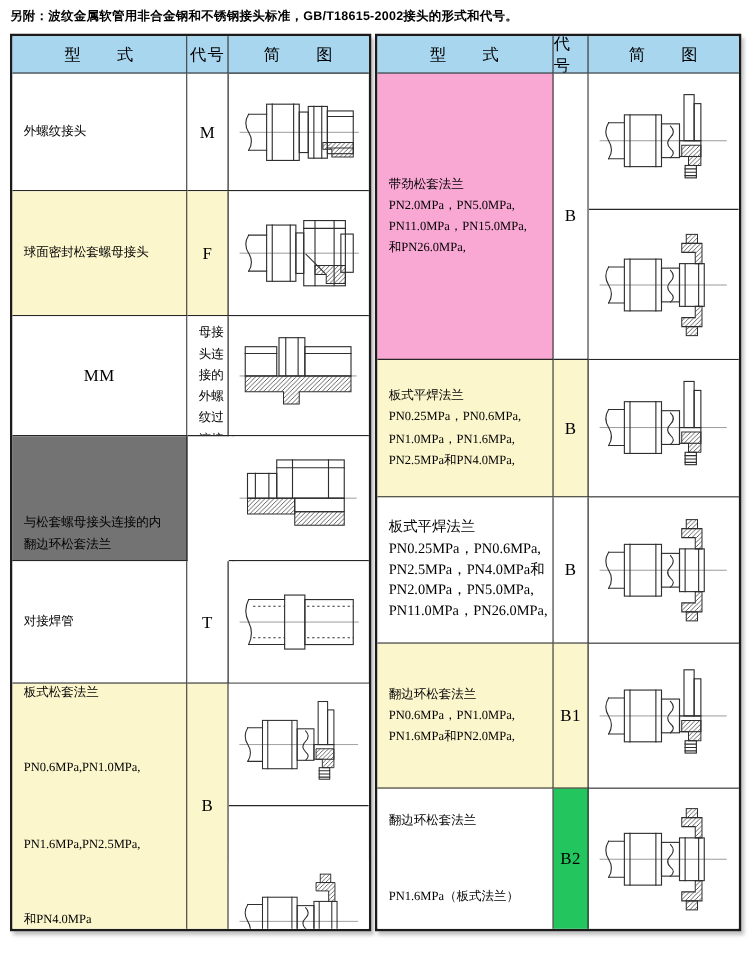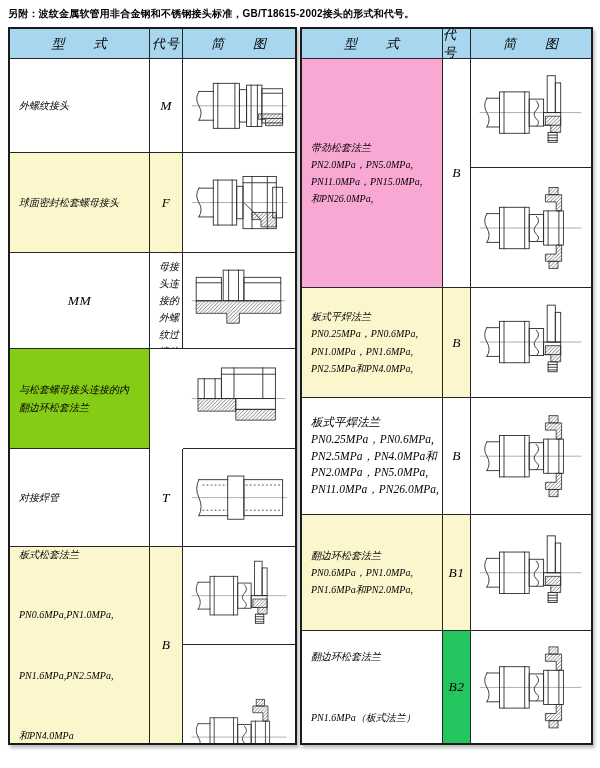--- a/index.html
+++ b/index.html
@@ -10,21 +10,20 @@
   }
   .title{
     font-family:"Liberation Sans","DejaVu Sans",sans-serif;
     font-weight:bold;font-size:10px;line-height:1.4;
     padding:7px 6px 0 8px;letter-spacing:.2px;
   }
   .tables{display:flex;margin:6px 0 0 8px;gap:3px;align-items:flex-start;}
   .tbl{
     display:grid;background:#fff;border:2px solid #1b1b1b;
     box-shadow:2px 3px 3px rgba(140,140,140,.55);
-    font-style:italic;
   }
   .cell{
     border-right:1px solid #262626;border-bottom:1px solid #262626;
     box-sizing:border-box;overflow:hidden;background:#fff;
   }
   .cell.noR{border-right:none;}
   .cell.noB{border-bottom:none;gap:43px;}
   .hdr{
     display:flex;align-items:center;justify-content:center;
     font-size:13px;letter-spacing:1px;
@@ -135,21 +134,21 @@
             <line x1="8" y1="26" x2="36" y2="26" stroke="#2e2e2e" stroke-width="1" fill="none" stroke-linecap="square"></line>
             <rect x="38" y="12" width="23" height="34" stroke="#2e2e2e" stroke-width="1" fill="none" stroke-linecap="square"></rect>
             <line x1="44" y1="12" x2="44" y2="46" stroke="#2e2e2e" stroke-width="1" fill="none" stroke-linecap="square"></line>
             <line x1="55" y1="12" x2="55" y2="46" stroke="#2e2e2e" stroke-width="1" fill="none" stroke-linecap="square"></line>
             <rect x="61" y="20" width="41" height="26" stroke="#2e2e2e" stroke-width="1" fill="none" stroke-linecap="square"></rect>
             <line x1="61" y1="26" x2="102" y2="26" stroke="#2e2e2e" stroke-width="1" fill="none" stroke-linecap="square"></line>
             <polygon points="8,46 102,46 102,60 56,60 56,71 42,71 42,60 8,60" fill="url(#hx3)" stroke="#2e2e2e" stroke-width="0.9"></polygon>
           </svg>
         </div>
       </div>
-      <div class="cell type" style="background: #84cc16;">
+      <div class="cell type" style="background: #737373; justify-content: flex-end;">
         <div>与松套螺母接头连接的内</div>
         <div>翻边环松套法兰</div>
       </div>
       <div class="cell code" style="background: #fef9c3; margin-left: 36px;">MF</div>
       <div class="cell dgwrap noR">
         <div class="dg">
           <svg viewBox="0 0 112 92" preserveAspectRatio="xMidYMid meet">
             <defs>
               <pattern id="hx4" patternUnits="userSpaceOnUse" width="4" height="4">
                 <path d="M0,4 L4,0" stroke="#3a3a3a" stroke-width="0.7"></path>

